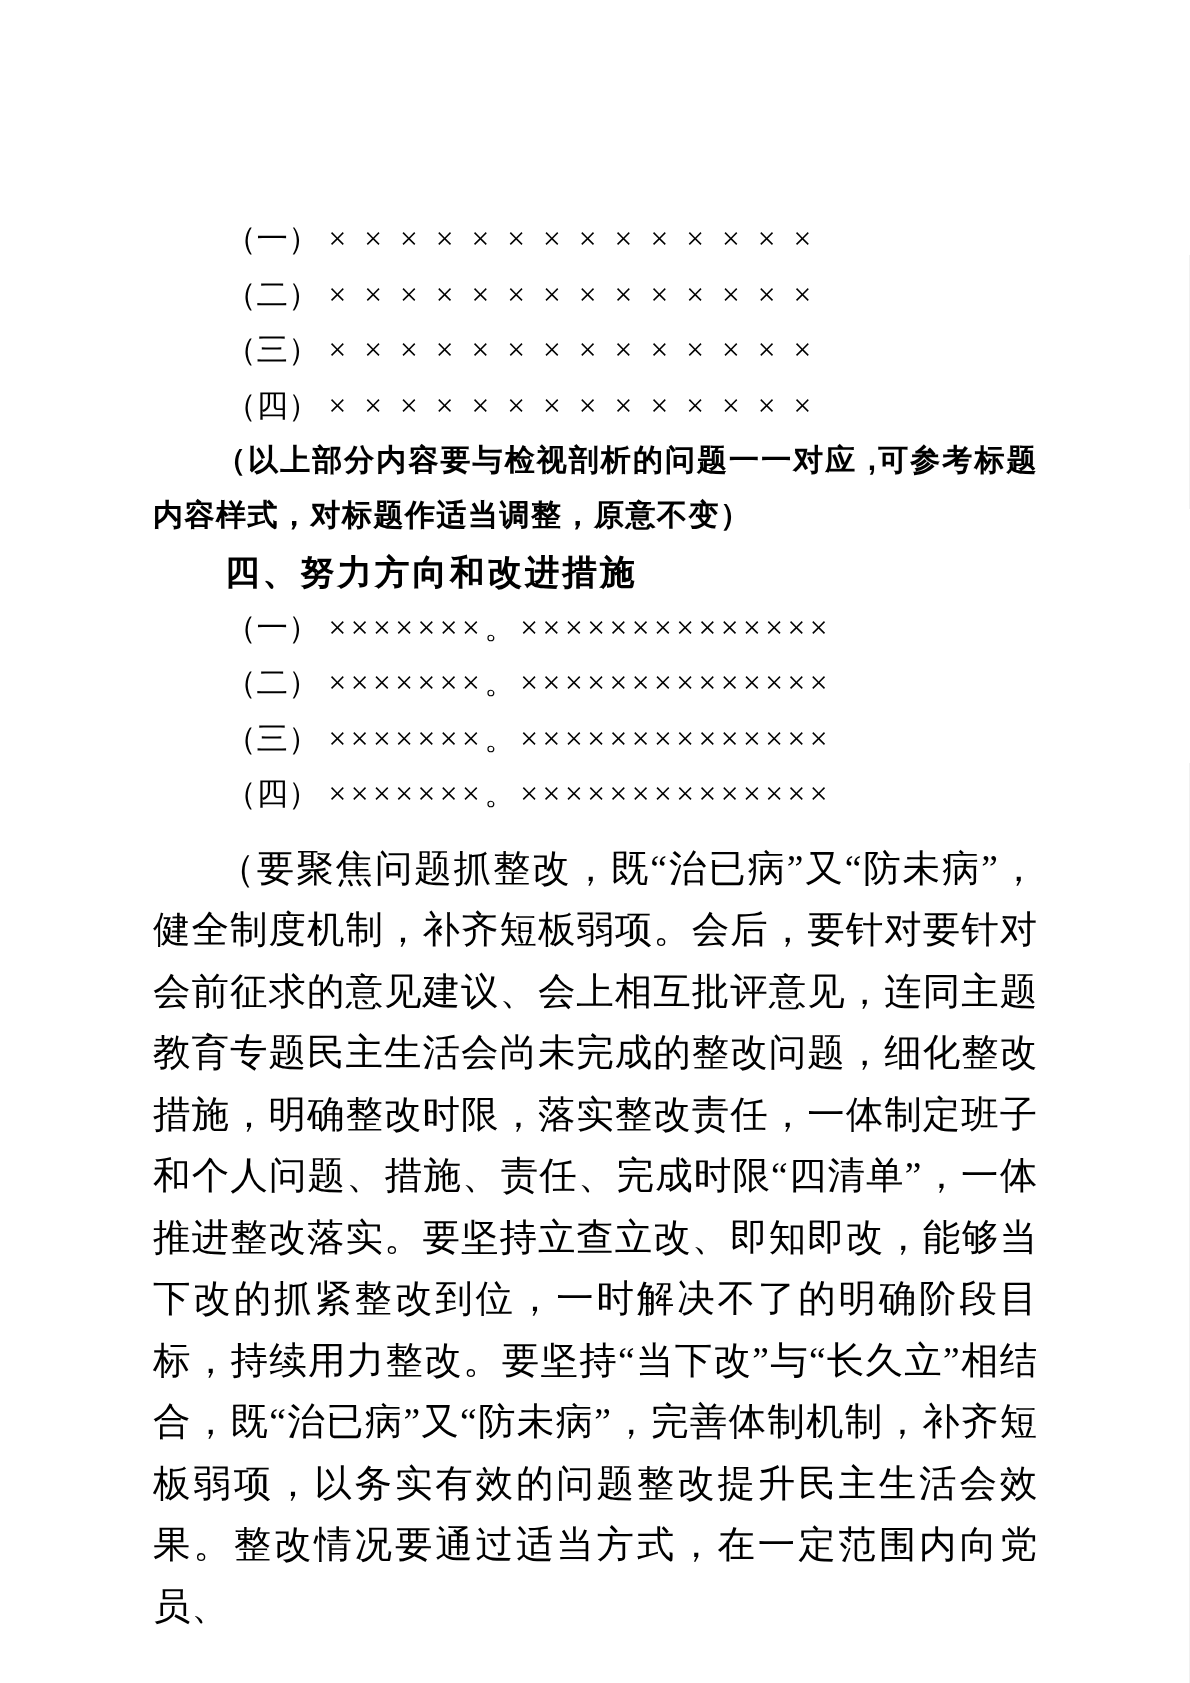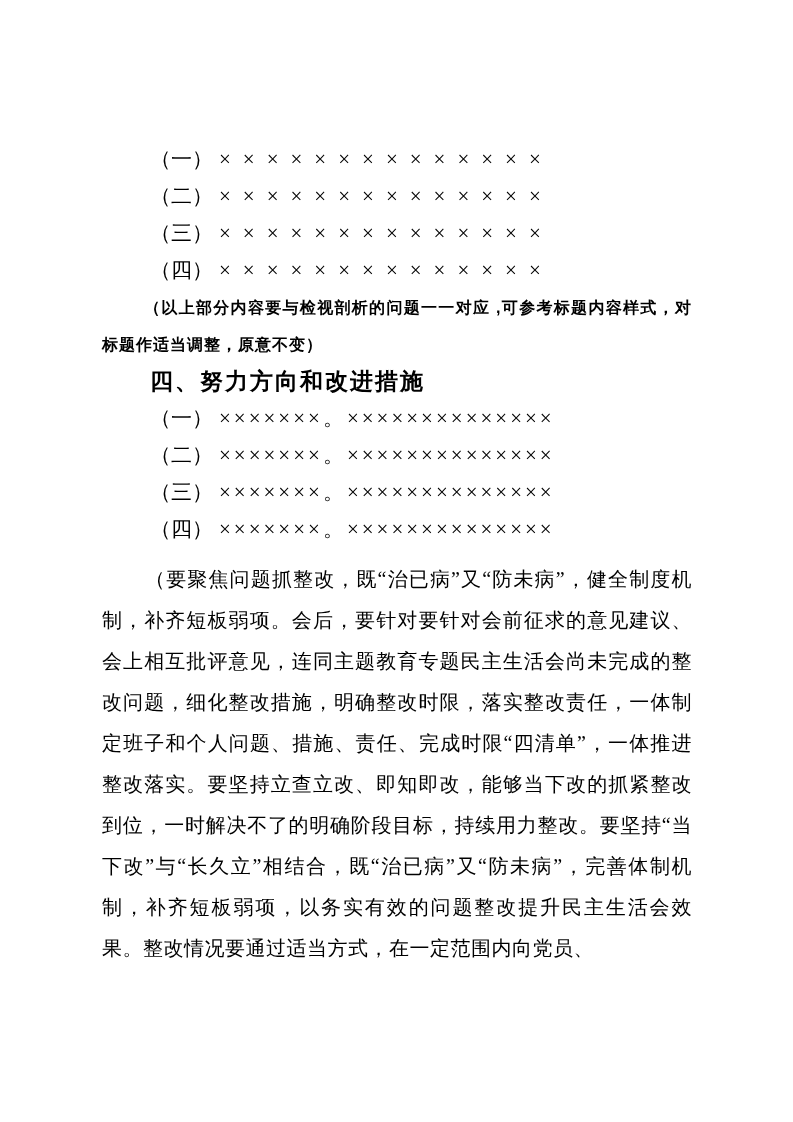--- a/index.html
+++ b/index.html
@@ -31,41 +31,41 @@
   }
   .marks-wide  { letter-spacing: 12px; margin-left: 6px; }
   .marks-tight { letter-spacing: 3px;  }
   .marks-tight.first { margin-left: 6px; }
   .sep { letter-spacing: 3px; }
   
   .note {
     margin: 0;
     font-family: "Liberation Sans", "DejaVu Sans", sans-serif;
     font-weight: 700;
-    font-size: 16px;
+    font-size: 20px;
     line-height: 37px;
     text-indent: 42px;
     text-align: justify;
     letter-spacing: 1px;
   }
   
   .heading {
     margin: 0;
     font-family: "Liberation Sans", "DejaVu Sans", sans-serif;
     font-weight: 700;
     font-size: 23px;
     line-height: 37px;
     text-indent: 48px;
     letter-spacing: 2px;
   }
   
   .body-para {
     margin: 11px 0 0 0;
     font-family: "Liberation Serif", "DejaVu Serif", serif;
-    font-size: 20px;
+    font-size: 25px;
     line-height: 41px;
     text-indent: 43px;
     text-align: justify;
     letter-spacing: 0.5px;
     color: #000000;
   }
 </style>
 </head>
 <body>
 

